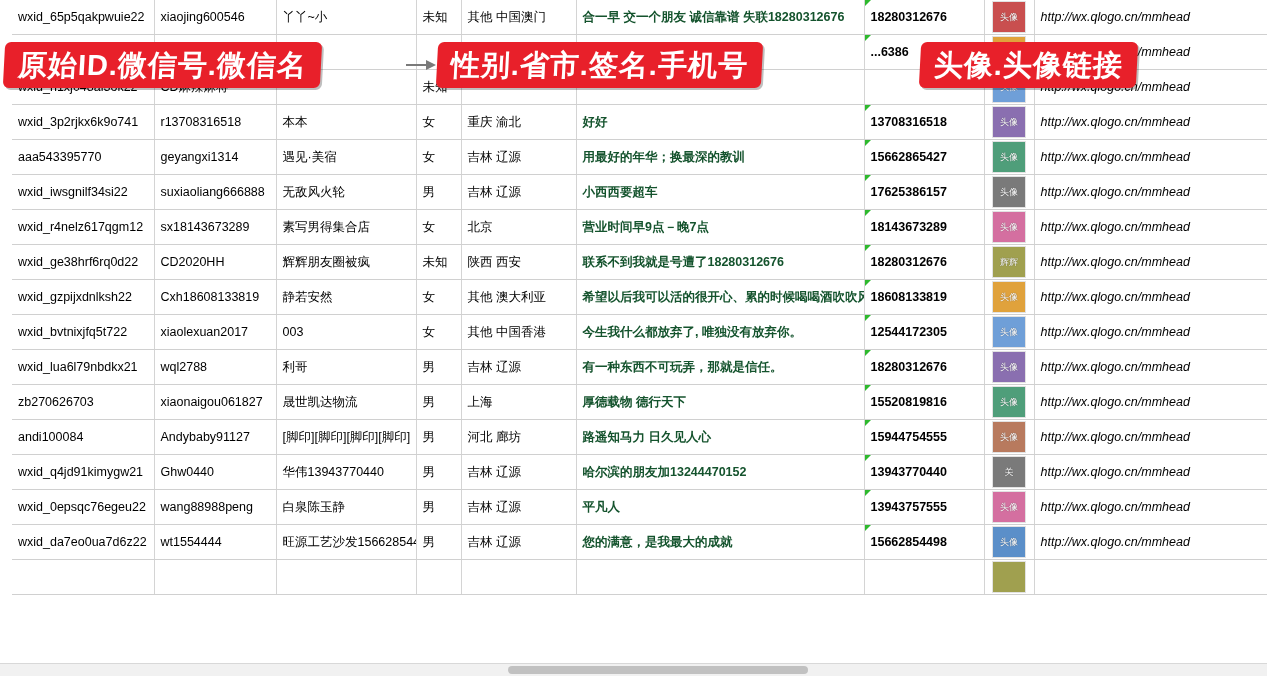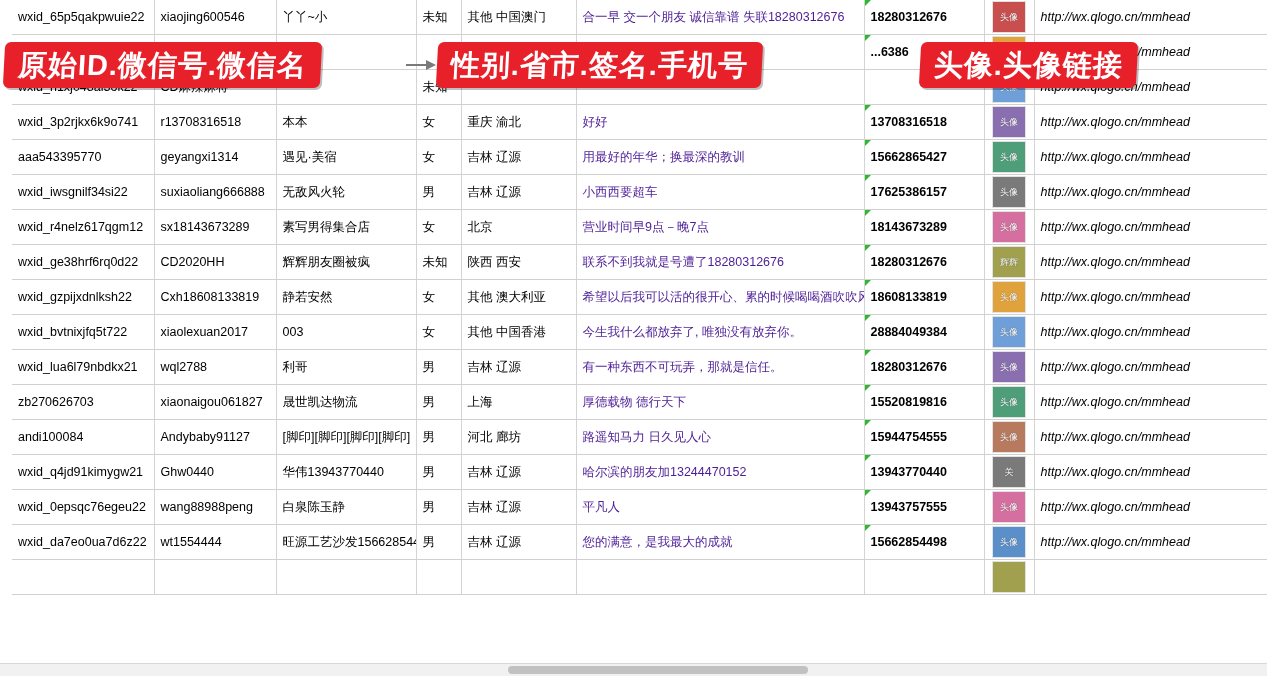--- a/index.html
+++ b/index.html
@@ -43,21 +43,21 @@
   col.c-id      { width: 142px; }
   col.c-wxno    { width: 122px; }
   col.c-name    { width: 140px; }
   col.c-sex     { width: 45px; }
   col.c-region  { width: 115px; }
   col.c-sign    { width: 288px; }
   col.c-phone   { width: 120px; }
   col.c-avatar  { width: 50px; }
   col.c-link    { width: 245px; }
 
-  .cell-sign { color: #4c1d95; }
+  .cell-sign { color: #14532d; font-weight: bold; }
   .cell-link { color: #000; font-style: italic; }
   .cell-avatar {
     padding: 0;
     text-align: center;
   }
   .avatar-box {
     width: 34px;
     height: 32px;
     margin: 0 auto;
     border: 1px solid #e2e2e2;
@@ -326,21 +326,21 @@
           </td>
           <td class="cell-link">http://wx.qlogo.cn/mmhead</td>
         </tr>
         <tr>
           <td>wxid_bvtnixjfq5t722</td>
           <td>xiaolexuan2017</td>
           <td>003</td>
           <td>女</td>
           <td>其他 中国香港</td>
           <td class="cell-sign">今生我什么都放弃了, 唯独没有放弃你。</td>
-          <td class="mark">28884049384</td>
+          <td class="mark">12544172305</td>
           <td class="cell-avatar">
             <span class="avatar-box" style="background: rgb(111, 159, 216);">
               <span class="av-label">头像</span>
             </span>
           </td>
           <td class="cell-link">http://wx.qlogo.cn/mmhead</td>
         </tr>
         <tr>
           <td>wxid_lua6l79nbdkx21</td>
           <td>wql2788</td>

